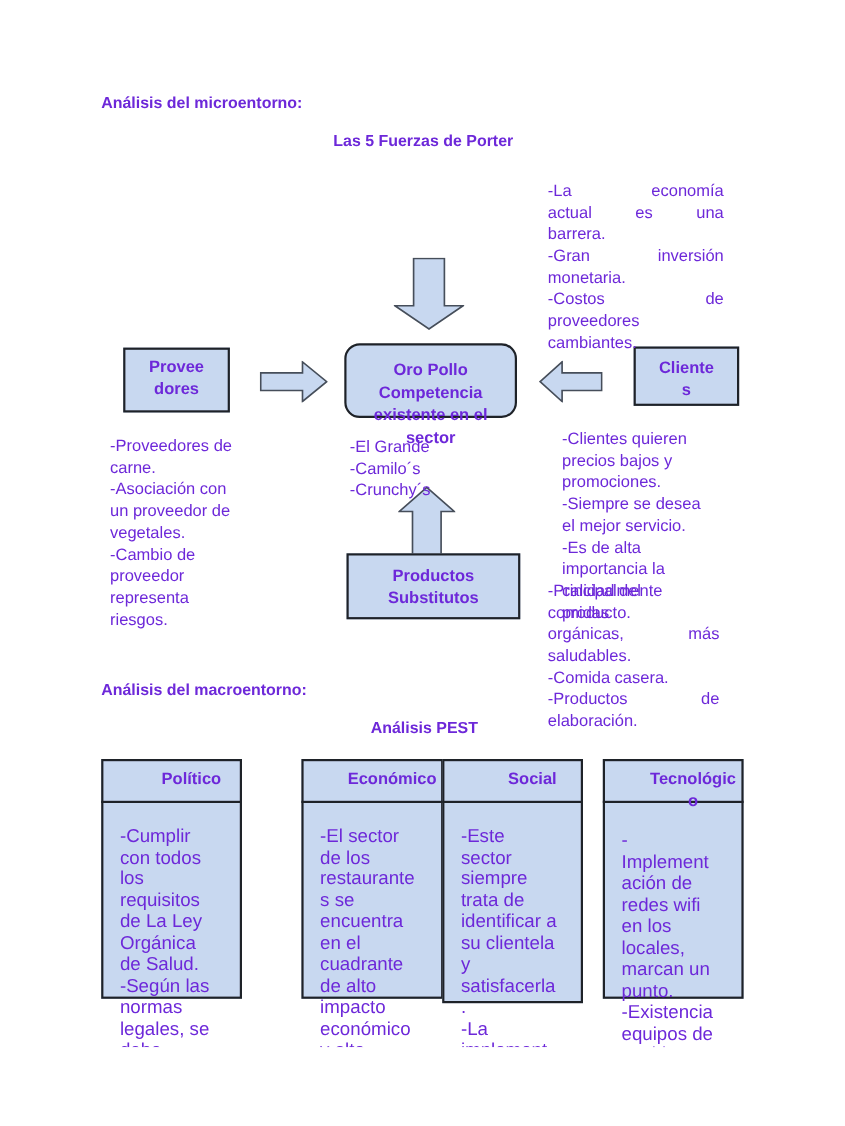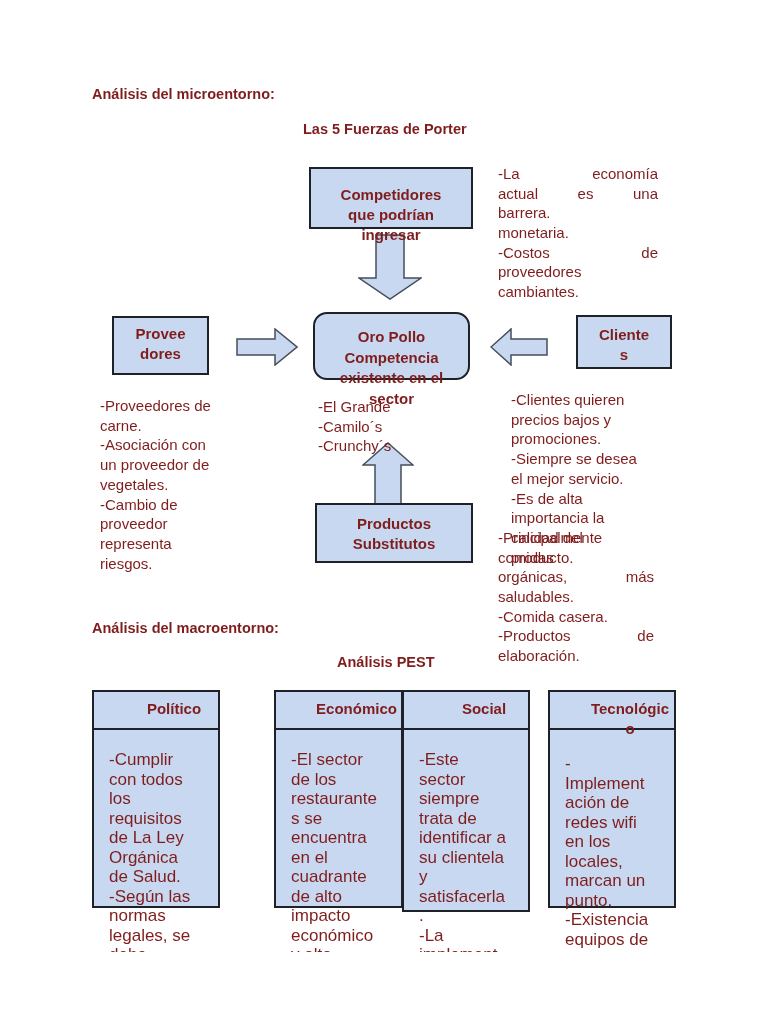--- a/index.html
+++ b/index.html
@@ -1,18 +1,18 @@
 <!DOCTYPE html>
 <html style="--box-fill: #c8d8f0; --box-border: #1e2228; --arrow-fill: #c8d8f0; --arrow-stroke: #464e5a;"><head>
 <meta charset="utf-8">
 <style>
   html,body{margin:0;padding:0;background:#ffffff;}
   .page{
     position:relative;width:768px;height:952px;background:#ffffff;overflow:hidden;
-    font-family:"Liberation Sans",sans-serif;color:#7f1d1d;
+    font-family:"Liberation Sans",sans-serif;color:#6d28d9;
   }
   .heading{position:absolute;font-weight:bold;font-size:14.5px;white-space:pre-line;}
   .box{
     position:absolute;box-sizing:border-box;
     background:var(--box-fill);border:2px solid var(--box-border);
     text-align:center;font-weight:bold;font-size:15px;line-height:20px;
     white-space:pre-line;z-index:3;
   }
   .note{
     position:absolute;font-size:15px;line-height:19.7px;white-space:pre-line;z-index:5;
@@ -37,23 +37,20 @@
   }
 </style>
 </head>
 <body>
 
 <div class="page">
 
   <div class="heading" style="left:92px;top:86px;">Análisis del microentorno:</div>
   <div class="heading" style="left:303px;top:121px;">Las 5 Fuerzas de Porter</div>
 
-  <div class="box" style="left:309px;top:167px;width:164px;height:62px;padding-top:16px;">Competidores
-que podrían
-ingresar</div>
   <div class="box" style="left:112px;top:316px;width:97px;height:59px;padding-top:6px;">Provee
 dores</div>
   <div class="box" style="left:313px;top:312px;width:157px;height:68px;padding-top:13px;line-height:20.5px;border-radius:14px;">Oro Pollo
 Competencia
 existente en el
 sector</div>
   <div class="box" style="left:576px;top:315px;width:96px;height:54px;padding-top:8px;">Cliente
 s</div>
   <div class="box" style="left:315px;top:503px;width:158px;height:60px;padding-top:9px;">Productos
 Substitutos</div>
@@ -76,20 +73,24 @@
         <span>-La</span>
         <span>economía</span>
       </div>
       <div class="jline spread">
         <span>actual</span>
         <span>es</span>
         <span>una</span>
       </div>
       <div class="jline">
         <span>barrera.</span>
+      </div>
+      <div class="jline spread">
+        <span>-Gran</span>
+        <span>inversión</span>
       </div>
       <div class="jline">
         <span>monetaria.</span>
       </div>
       <div class="jline spread">
         <span>-Costos</span>
         <span>de</span>
       </div>
       <div class="jline">
         <span>proveedores</span>

